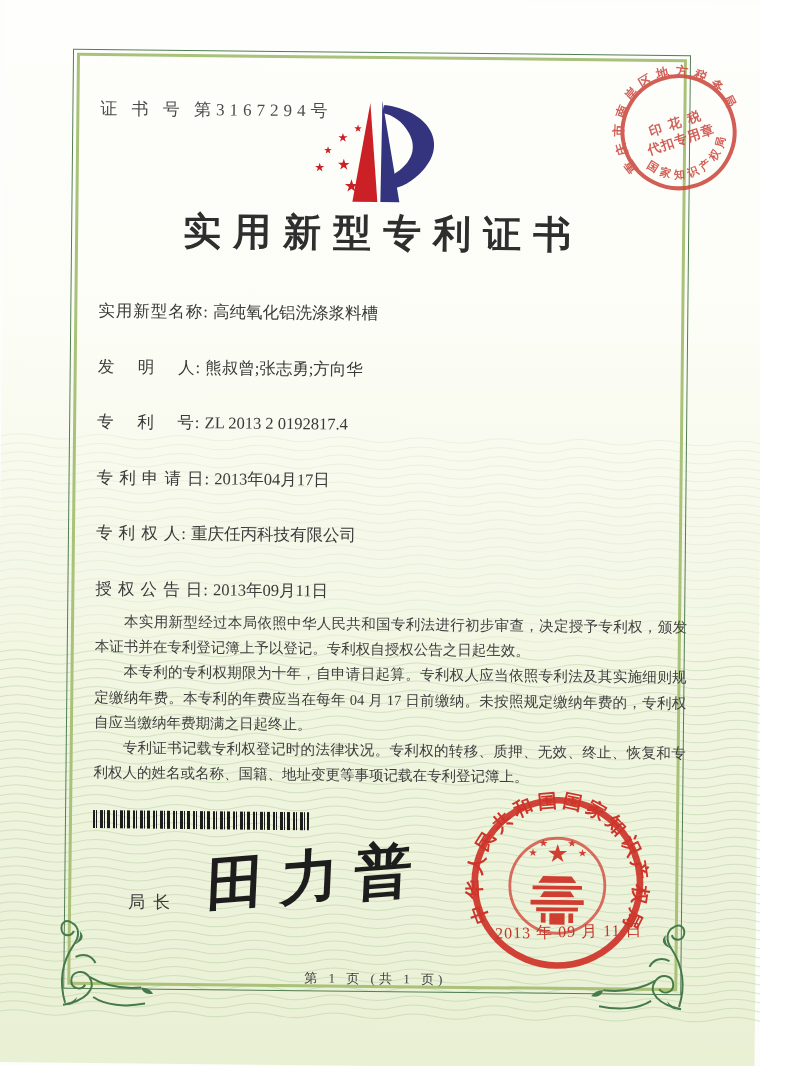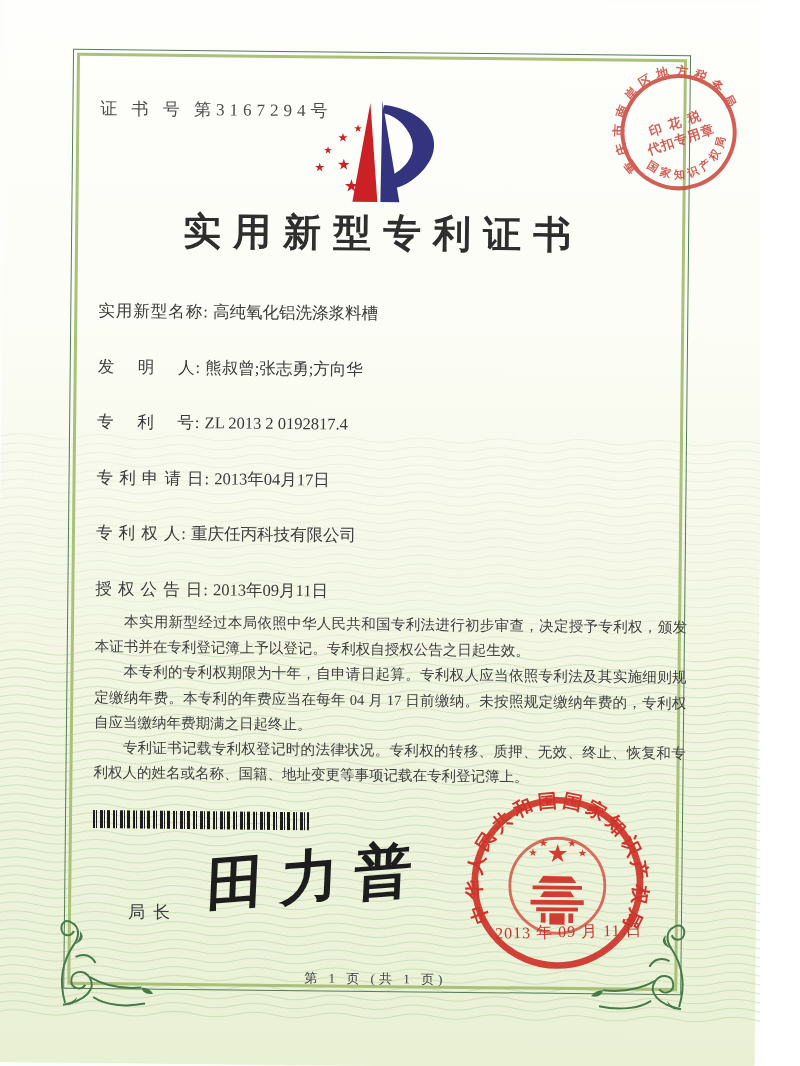--- a/index.html
+++ b/index.html
@@ -22,21 +22,21 @@
               line-height:1.74;color:#3f3f3f;text-align:justify;}
   .paragraphs p{margin:0;text-indent:2em;}
   .barcode{position:absolute;left:96px;top:813px;width:216px;height:18px;
            background:repeating-linear-gradient(90deg,
              #1c1c1c 0 2px,transparent 2px 3px,
              #1c1c1c 3px 4px,transparent 4px 7px,
              #1c1c1c 7px 10px,transparent 10px 11px,
              #1c1c1c 11px 12px,transparent 12px 14px,
              #1c1c1c 14px 17px,transparent 17px 20px);}
   .sign-row{position:absolute;left:132px;top:845px;width:330px;height:95px;}
-  .sign-title{position:absolute;left:0;top:58px;font-size:17px;letter-spacing:8px;color:#3a3a3a;}
+  .sign-title{position:absolute;left:0;top:48px;font-size:17px;letter-spacing:8px;color:#3a3a3a;}
   .sign-name{position:absolute;left:78px;top:-6px;font-size:58px;font-weight:700;color:#1d1d1d;
              letter-spacing:16px;transform:rotate(-5deg) skewX(-7deg);white-space:nowrap;
              font-family:"Liberation Serif","DejaVu Serif",serif;}
   .seal-wrap{position:absolute;left:466px;top:786px;width:190px;height:190px;}
   .seal-date{position:absolute;left:478px;top:920px;width:190px;text-align:center;
              color:#c2382c;font-size:16px;letter-spacing:1px;transform:rotate(-2deg);}
   .tax-stamp{position:absolute;left:600px;top:56px;width:150px;height:150px;
              transform:rotate(-19deg);opacity:.88;}
   .footer{position:absolute;left:0;right:0;top:970px;text-align:center;font-size:13px;
           letter-spacing:4px;color:#3c3c3c;}

